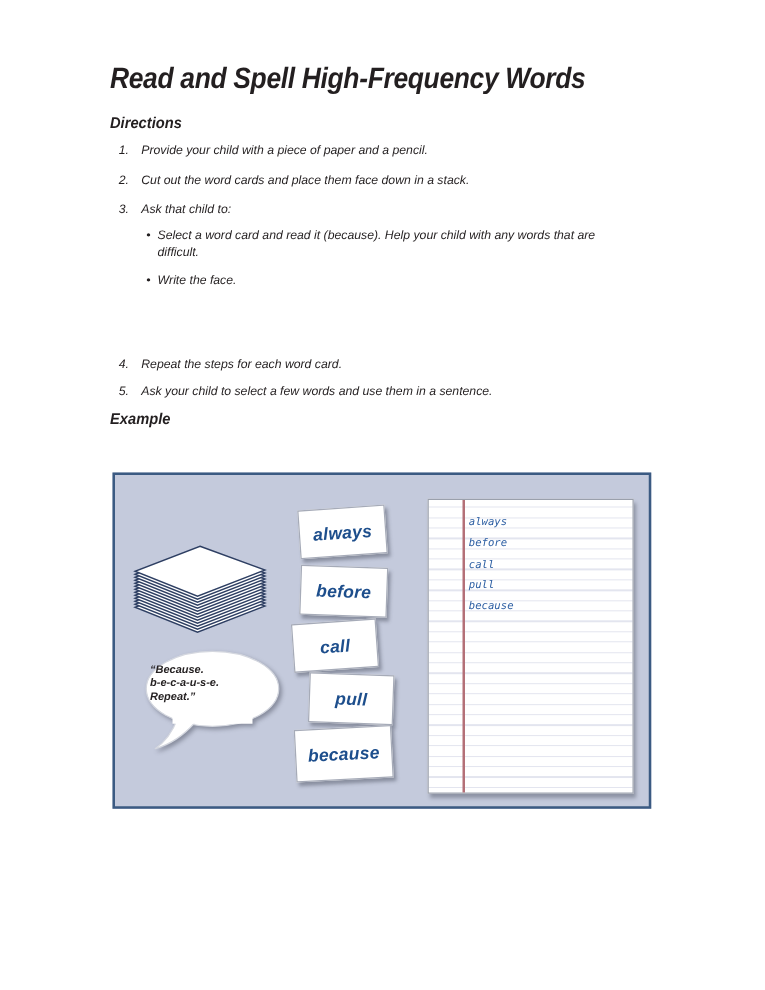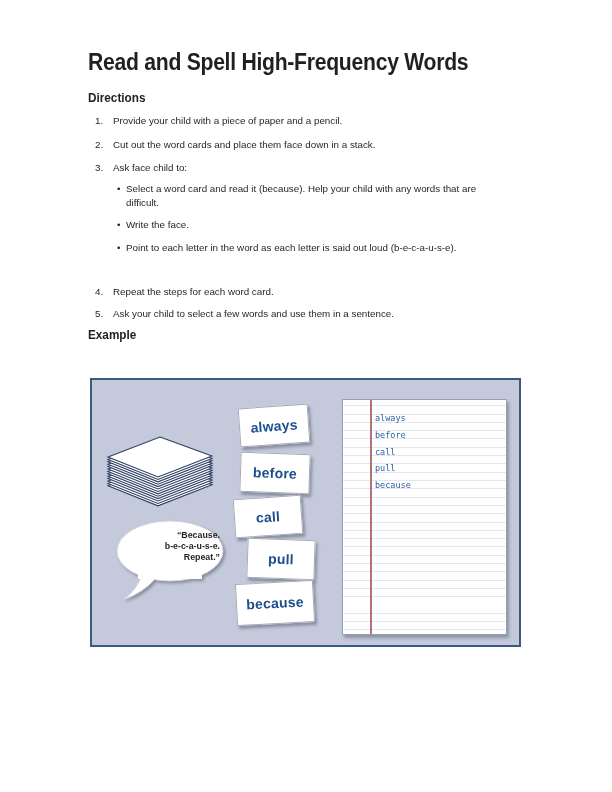--- a/index.html
+++ b/index.html
@@ -1,21 +1,21 @@
 <!DOCTYPE html>
 <html><head>
 <meta charset="utf-8">
 <style>
   html,body { margin:0; padding:0; }
   body {
     width:612px; height:792px; background:#ffffff; position:relative;
     font-family:"Liberation Sans", sans-serif; color:#231f20;
     -webkit-font-smoothing:antialiased;
   }
-  .page { position:absolute; inset:0; overflow:hidden; }
+  .page { position:absolute; inset:0; overflow:hidden;font-style:italic; }
 
   
   .title {
     position:absolute; left:88px; top:49px;
     font-size:23.5px; font-weight:bold; letter-spacing:-0.3px;
     transform:scaleX(0.90); transform-origin:left top; white-space:nowrap;
   }
   .h2 {
     position:absolute; left:88px;
     font-size:12.5px; font-weight:bold;
@@ -45,21 +45,21 @@
   
   .stack-svg { position:absolute; left:12px; top:55px; width:112px; height:74px; }
 
   
   .bubble-svg {
     position:absolute; left:14px; top:137px; width:130px; height:92px;
     filter:drop-shadow(2px 2px 1.5px rgba(60,65,80,0.45));
   }
   .bubble-text {
     position:absolute; left:28px; top:150px; width:100px;
-    text-align:right; font-size:8.8px; font-weight:bold; line-height:11px;
+    text-align:left; font-size:8.8px; font-weight:bold; line-height:11px;
     color:#231f20;
   }
 
   
   .card {
     position:absolute; background:#ffffff; border:1px solid #a6abb8;
     box-shadow:2px 3px 3px rgba(50,55,70,0.40);
     display:flex; align-items:center; justify-content:center;
     color:#1d4e8c; font-weight:bold; font-size:14px; letter-spacing:0.2px;
   }
@@ -103,34 +103,30 @@
   <div class="row" style="top:114px">
     <span class="num">1.</span>
     <span class="txt">Provide your child with a piece of paper and a pencil.</span>
   </div>
   <div class="row" style="top:138px">
     <span class="num">2.</span>
     <span class="txt">Cut out the word cards and place them face down in a stack.</span>
   </div>
   <div class="row" style="top:161px">
     <span class="num">3.</span>
-    <span class="txt">Ask face child to:</span>
+    <span class="txt">Ask that child to:</span>
   </div>
 
   <div class="row bullet" style="top:182px">
     <span class="dot"></span>
     <span class="txt">Select a word card and read it (because). Help your child with any words that are difficult.</span>
   </div>
   <div class="row bullet" style="top:218px">
     <span class="dot"></span>
     <span class="txt">Write the face.</span>
-  </div>
-  <div class="row bullet" style="top:241px">
-    <span class="dot"></span>
-    <span class="txt">Point to each letter in the word as each letter is said out loud (b-e-c-a-u-s-e).</span>
   </div>
 
   <div class="row" style="top:285px">
     <span class="num">4.</span>
     <span class="txt">Repeat the steps for each word card.</span>
   </div>
   <div class="row" style="top:307px">
     <span class="num">5.</span>
     <span class="txt">Ask your child to select a few words and use them in a sentence.</span>
   </div>

